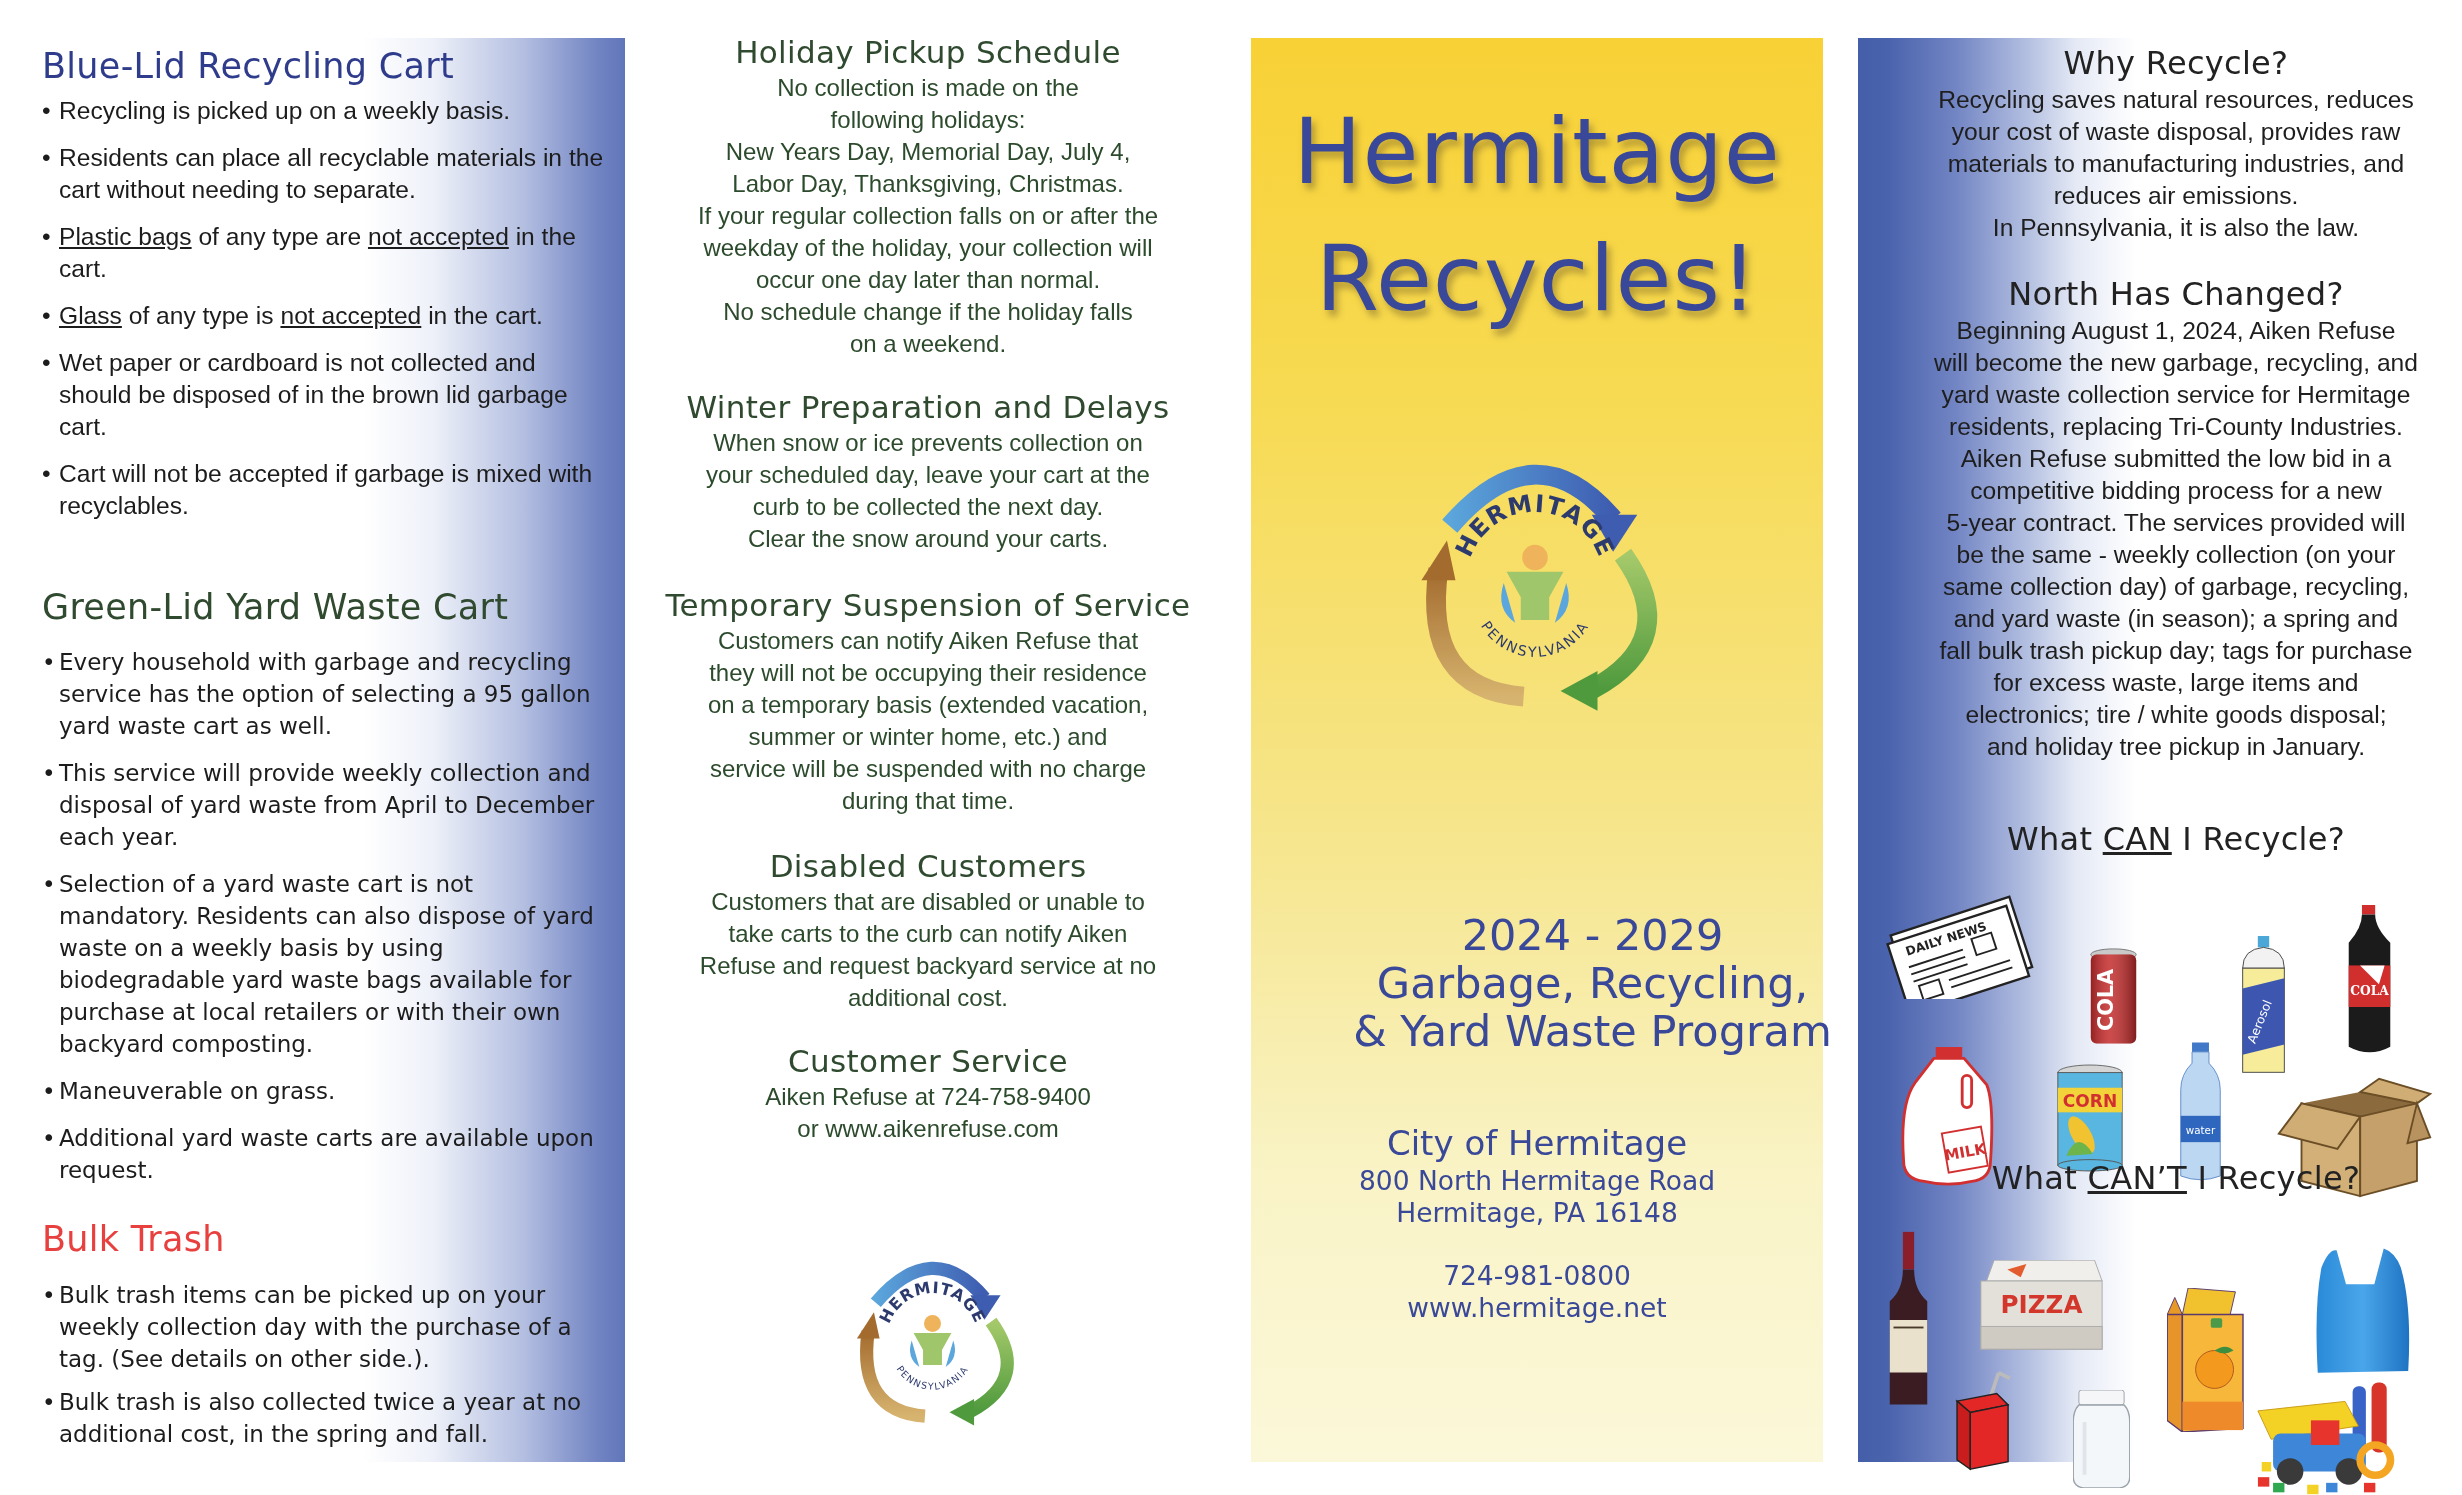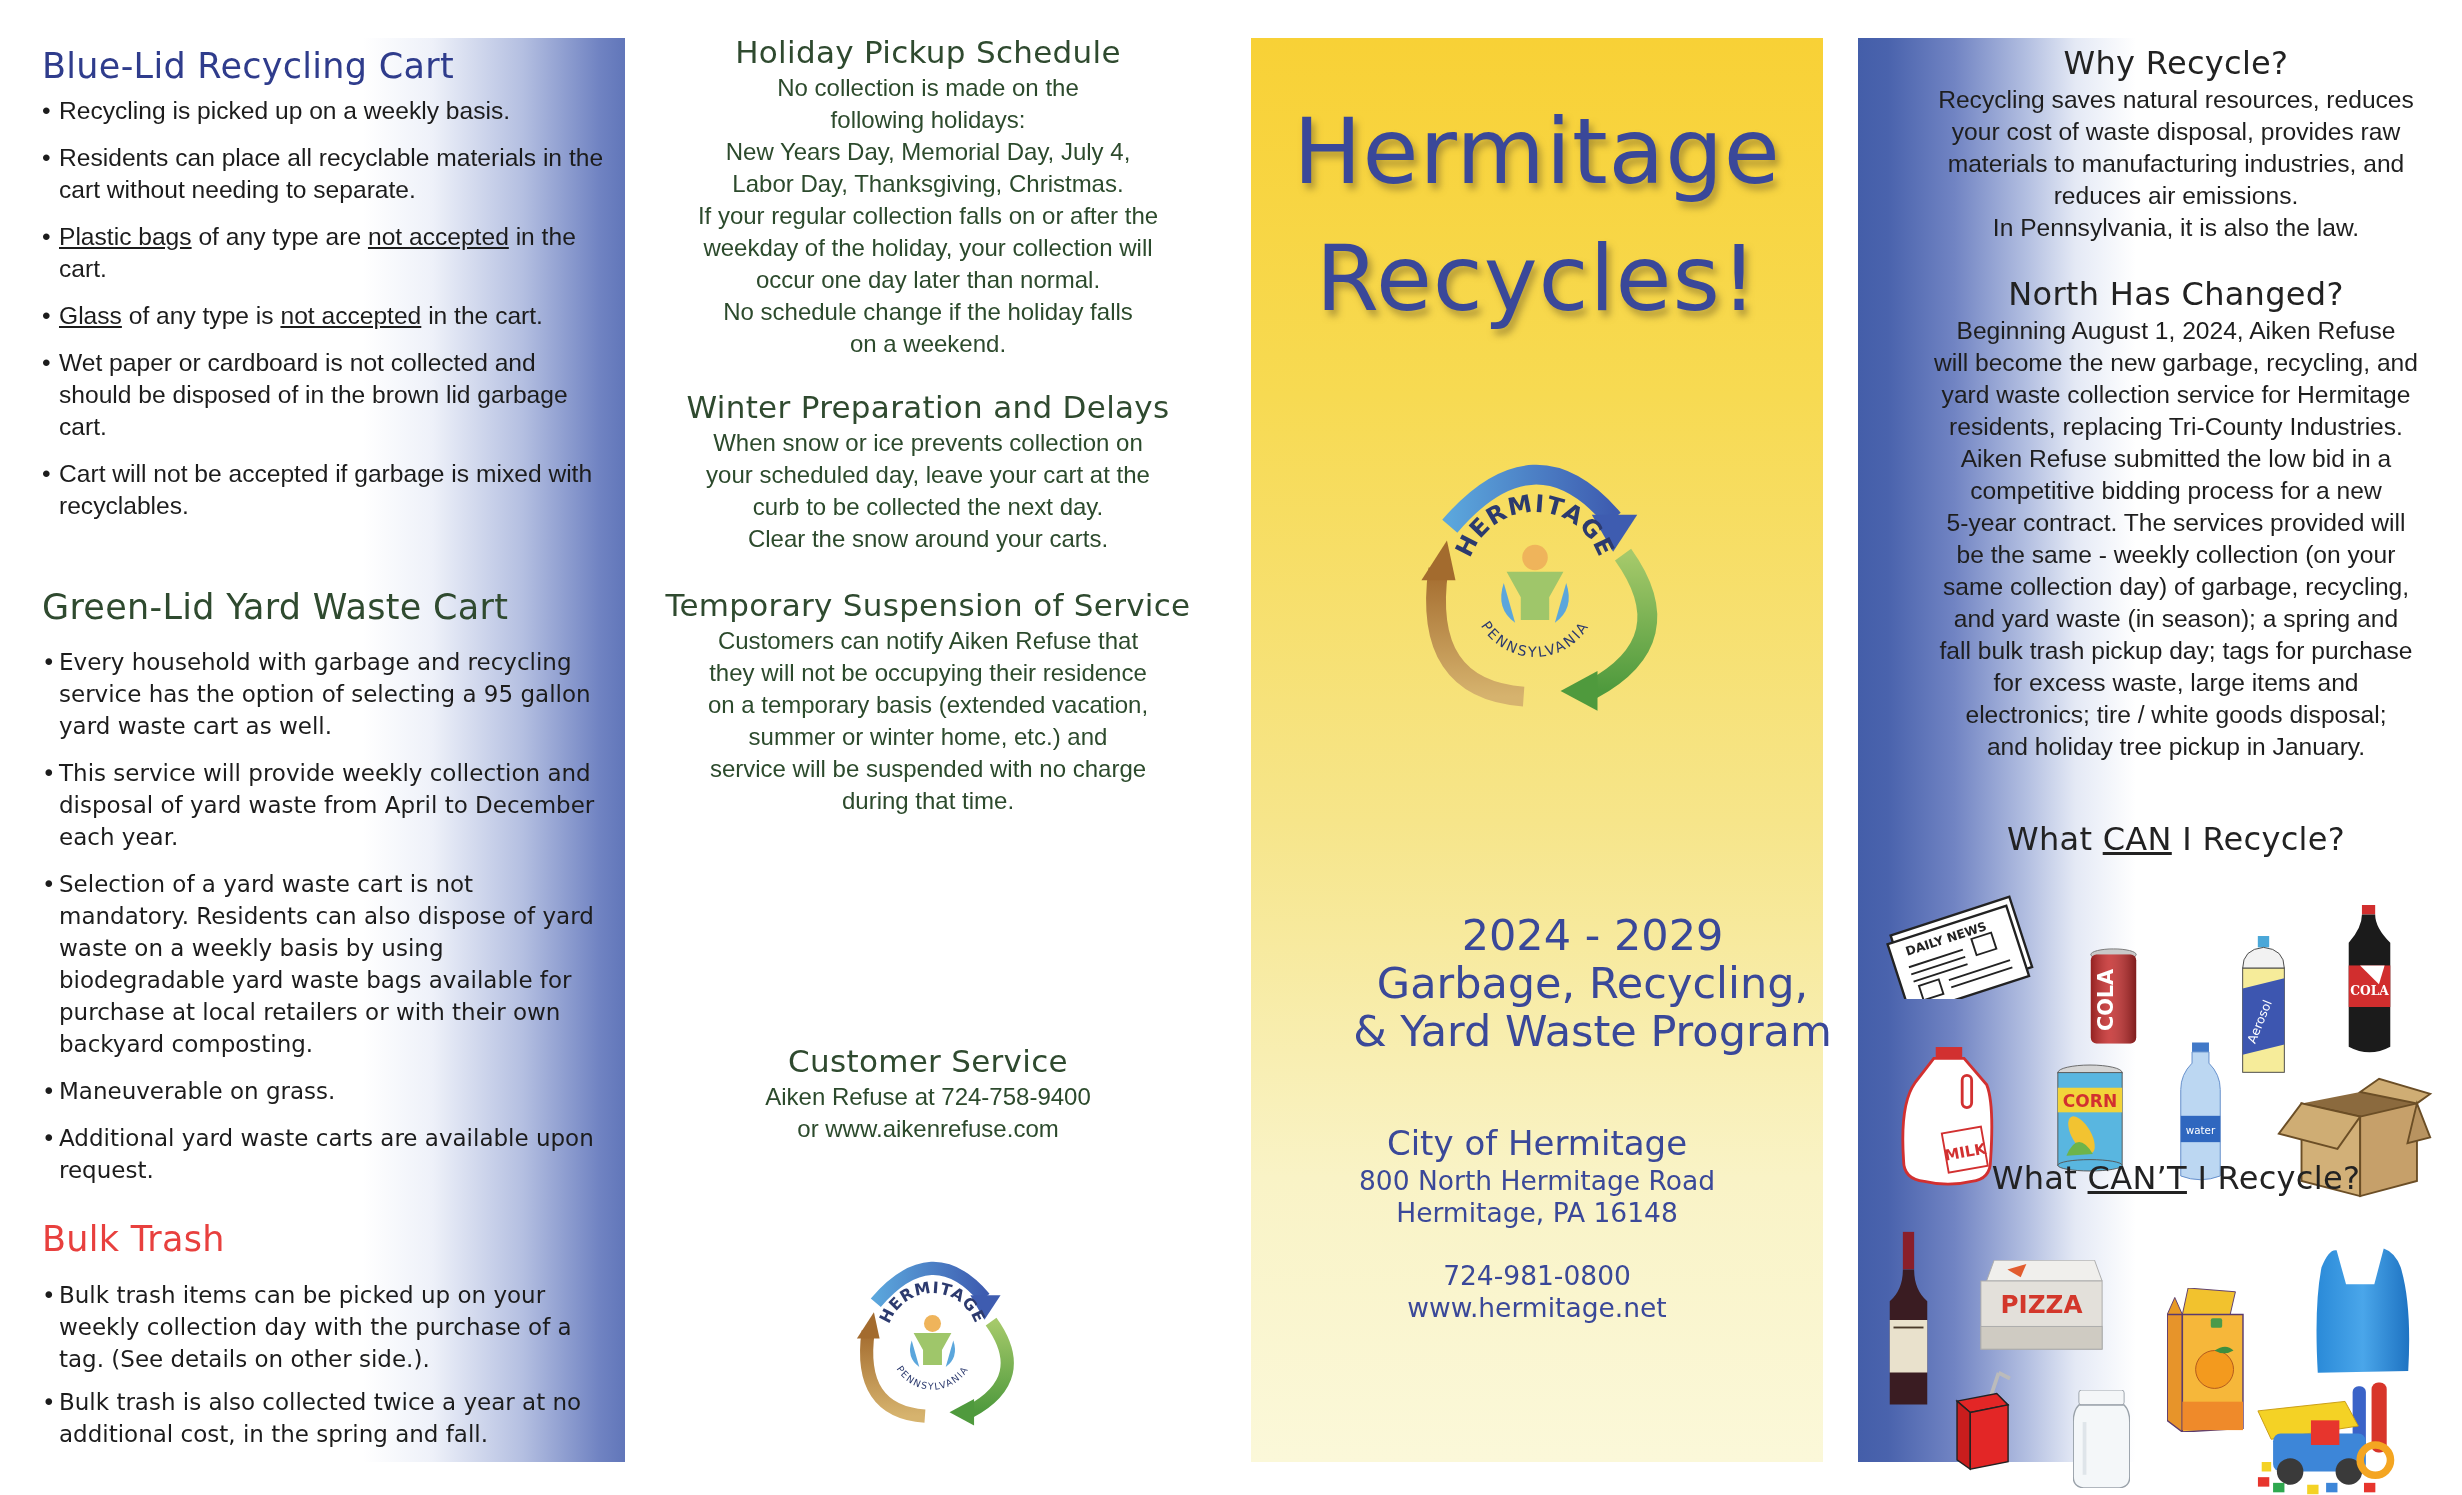--- a/index.html
+++ b/index.html
@@ -122,20 +122,29 @@
     <div class="body">
       <div>Customers can notify Aiken Refuse that</div>
       <div>they will not be occupying their residence</div>
       <div>on a temporary basis (extended vacation,</div>
       <div>summer or winter home, etc.) and</div>
       <div>service will be suspended with no charge</div>
       <div>during that time.</div>
     </div>
   </div>
 
+  <div class="mid-section" style="top:808px;">
+    <div class="heading h-green">Disabled Customers</div>
+    <div class="body">
+      <div>Customers that are disabled or unable to</div>
+      <div>take carts to the curb can notify Aiken</div>
+      <div>Refuse and request backyard service at no</div>
+      <div>additional cost.</div>
+    </div>
+  </div>
 
   <div class="mid-section" style="top:1003px;">
     <div class="heading h-green">Customer Service</div>
     <div class="body">
       <div>Aiken Refuse at 724-758-9400</div>
       <div>or www.aikenrefuse.com</div>
     </div>
   </div>
 
   <svg class="item" style="left:213px; top:1208px;" width="189" height="189" viewBox="0 0 200 200">

